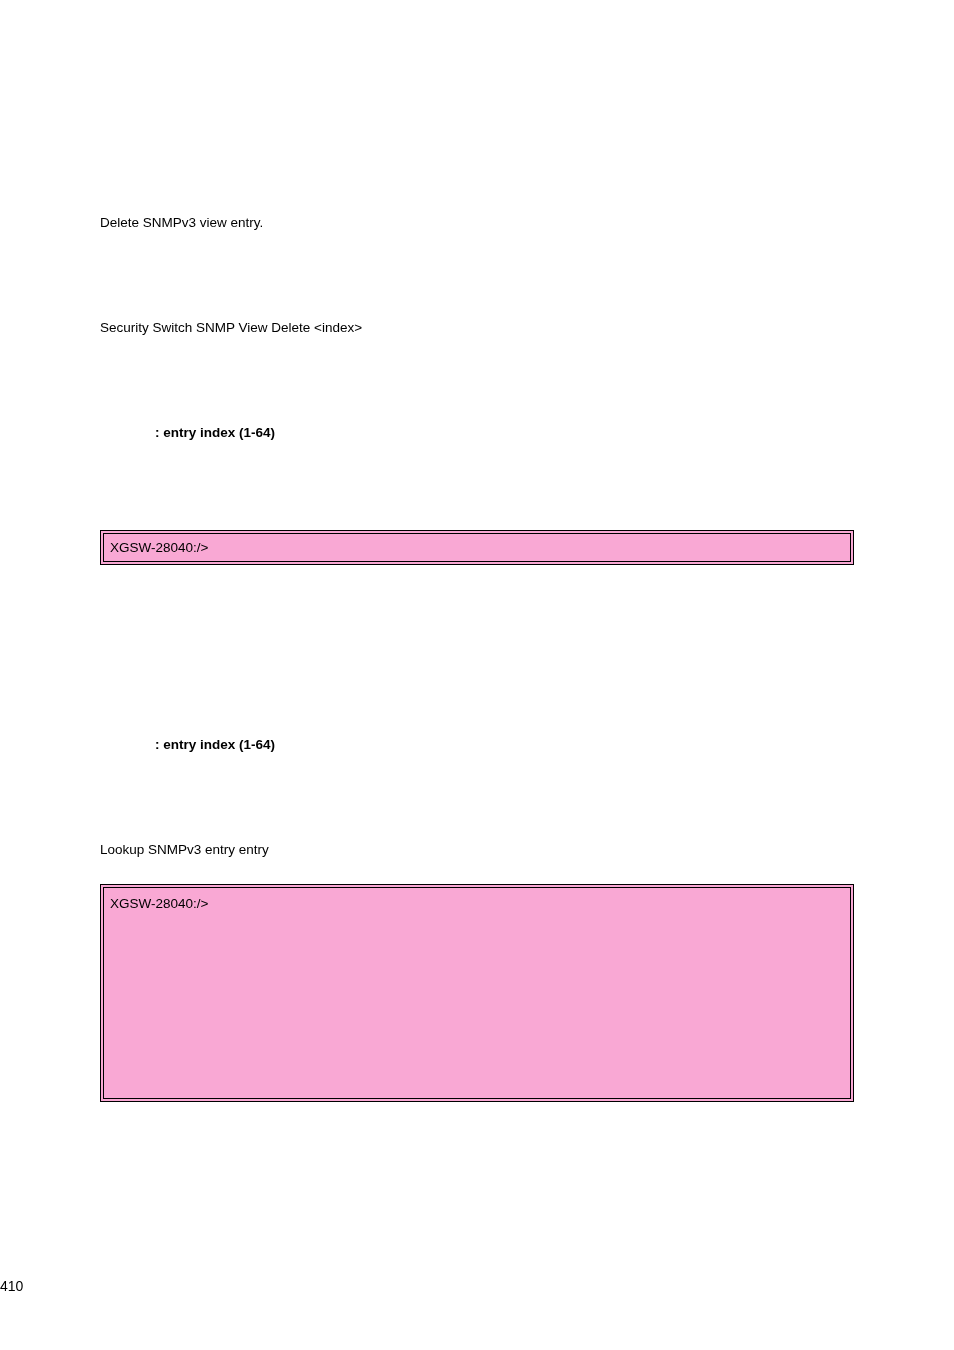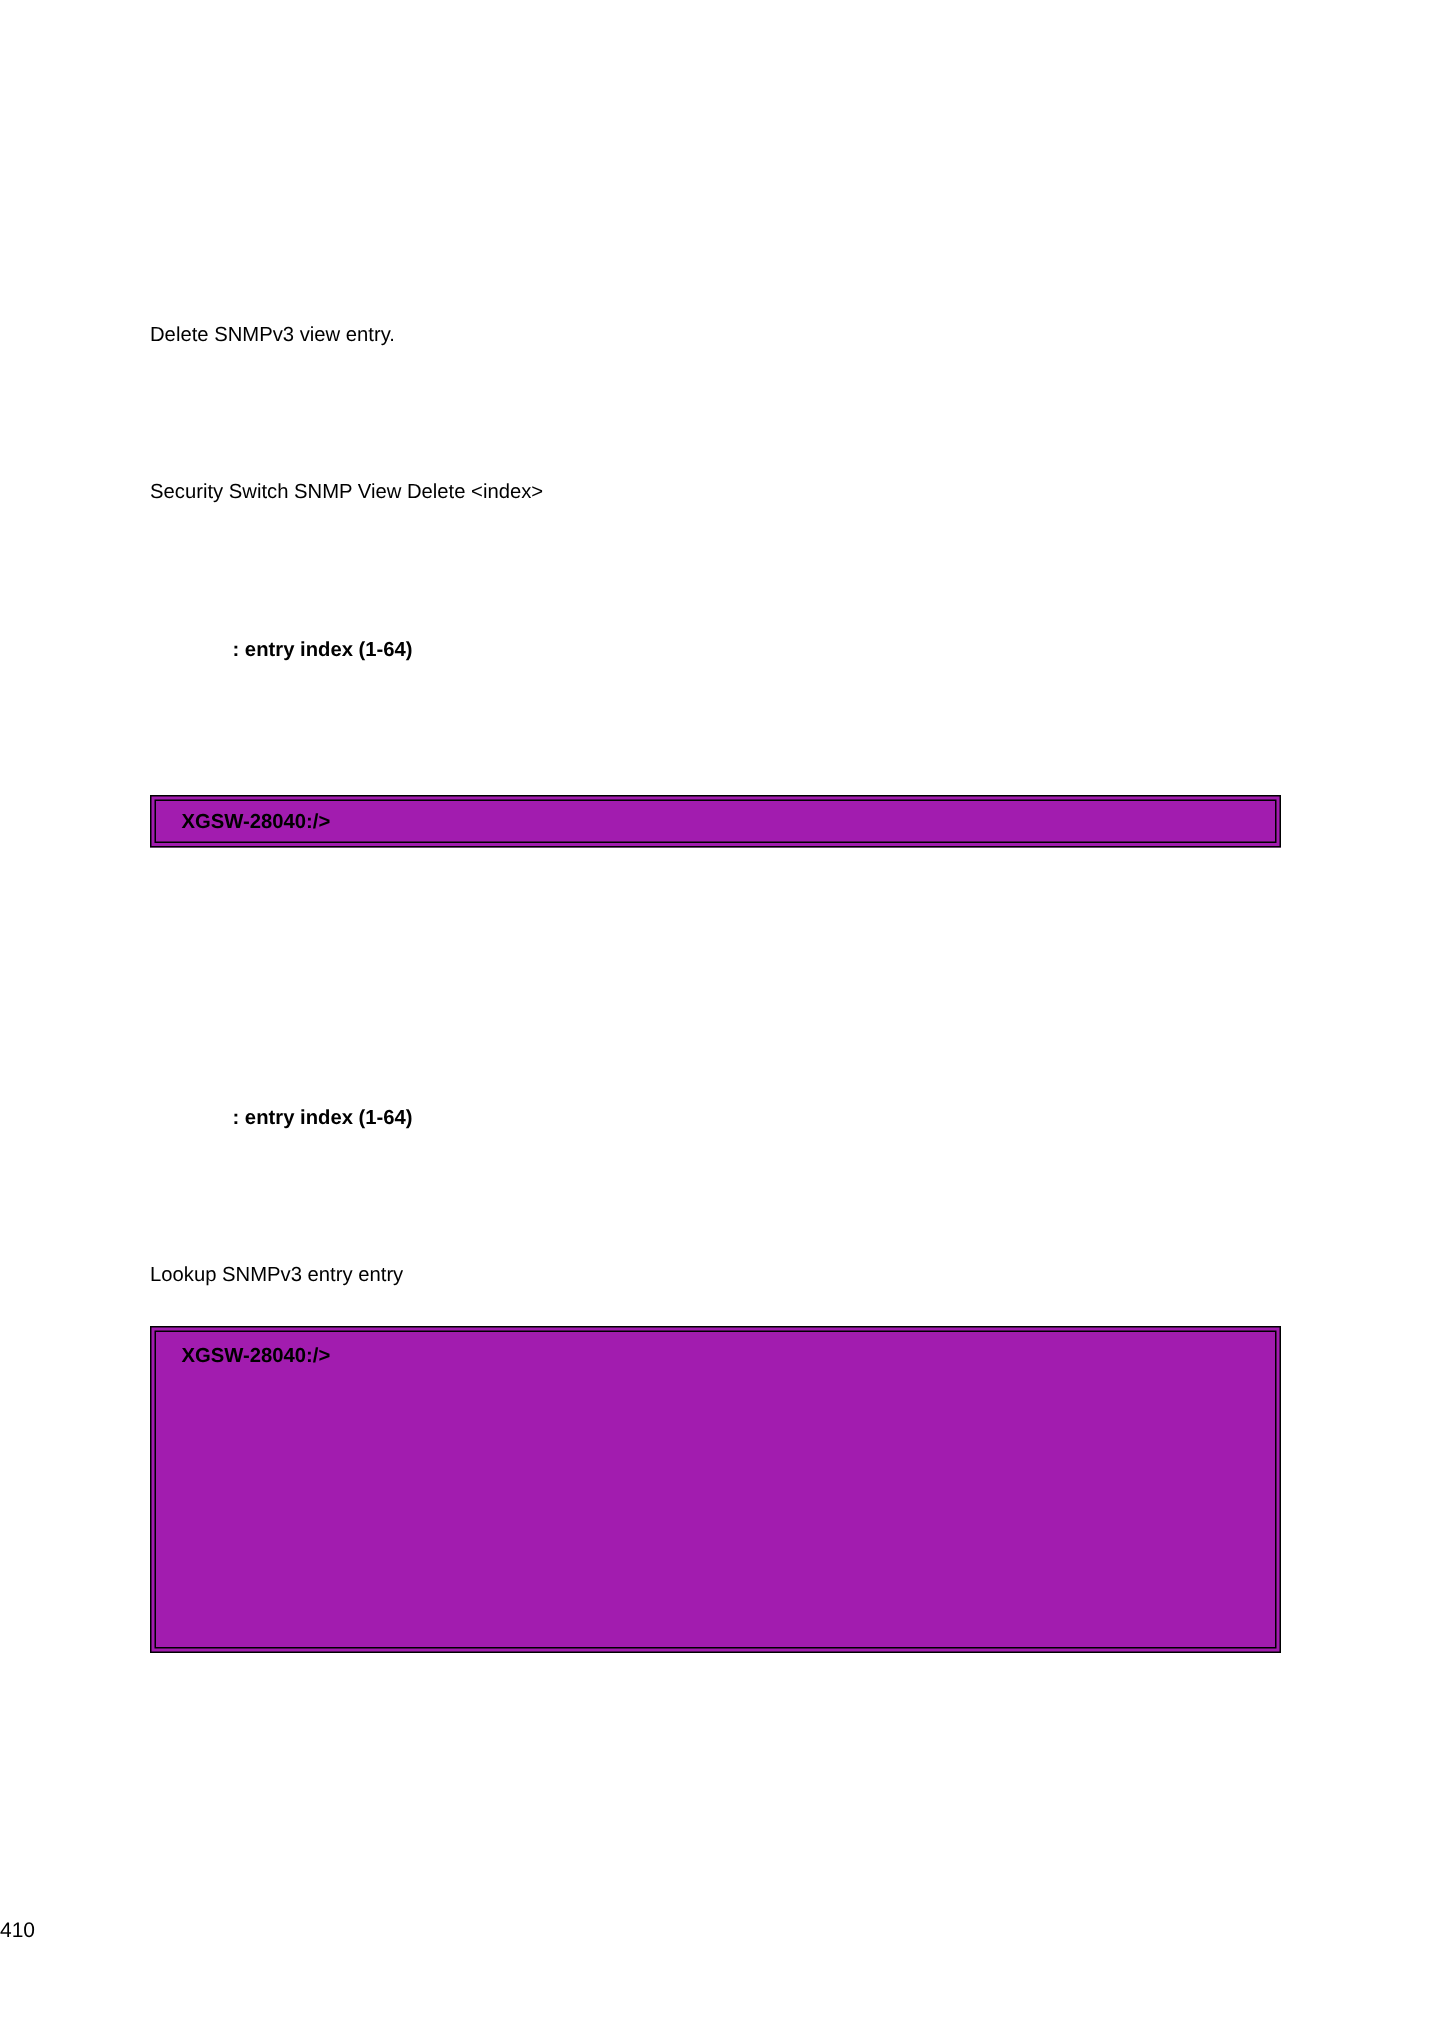--- a/index.html
+++ b/index.html
@@ -24,27 +24,26 @@
       margin-bottom: 90px;
     }
     .text-line-less {
       margin-bottom: 27px;
     }
     .indented {
       padding-left: 55px;
       font-weight: bold;
     }
     .code-box {
-      background: #a21caf;
+      background: #f9a8d4;
       border: 4px double #000000;
-      padding: 6px 17px;
+      padding: 6px 6px;
       margin-top: 0;
       min-height: 28px;
       font-size: 13.5px;
-      font-weight: bold;
     }
     .code-box-large {
       min-height: 218px;
       padding-top: 8px;
     }
     .section-gap {
       height: 172px;
     }
     .page-number {
       position: absolute;

